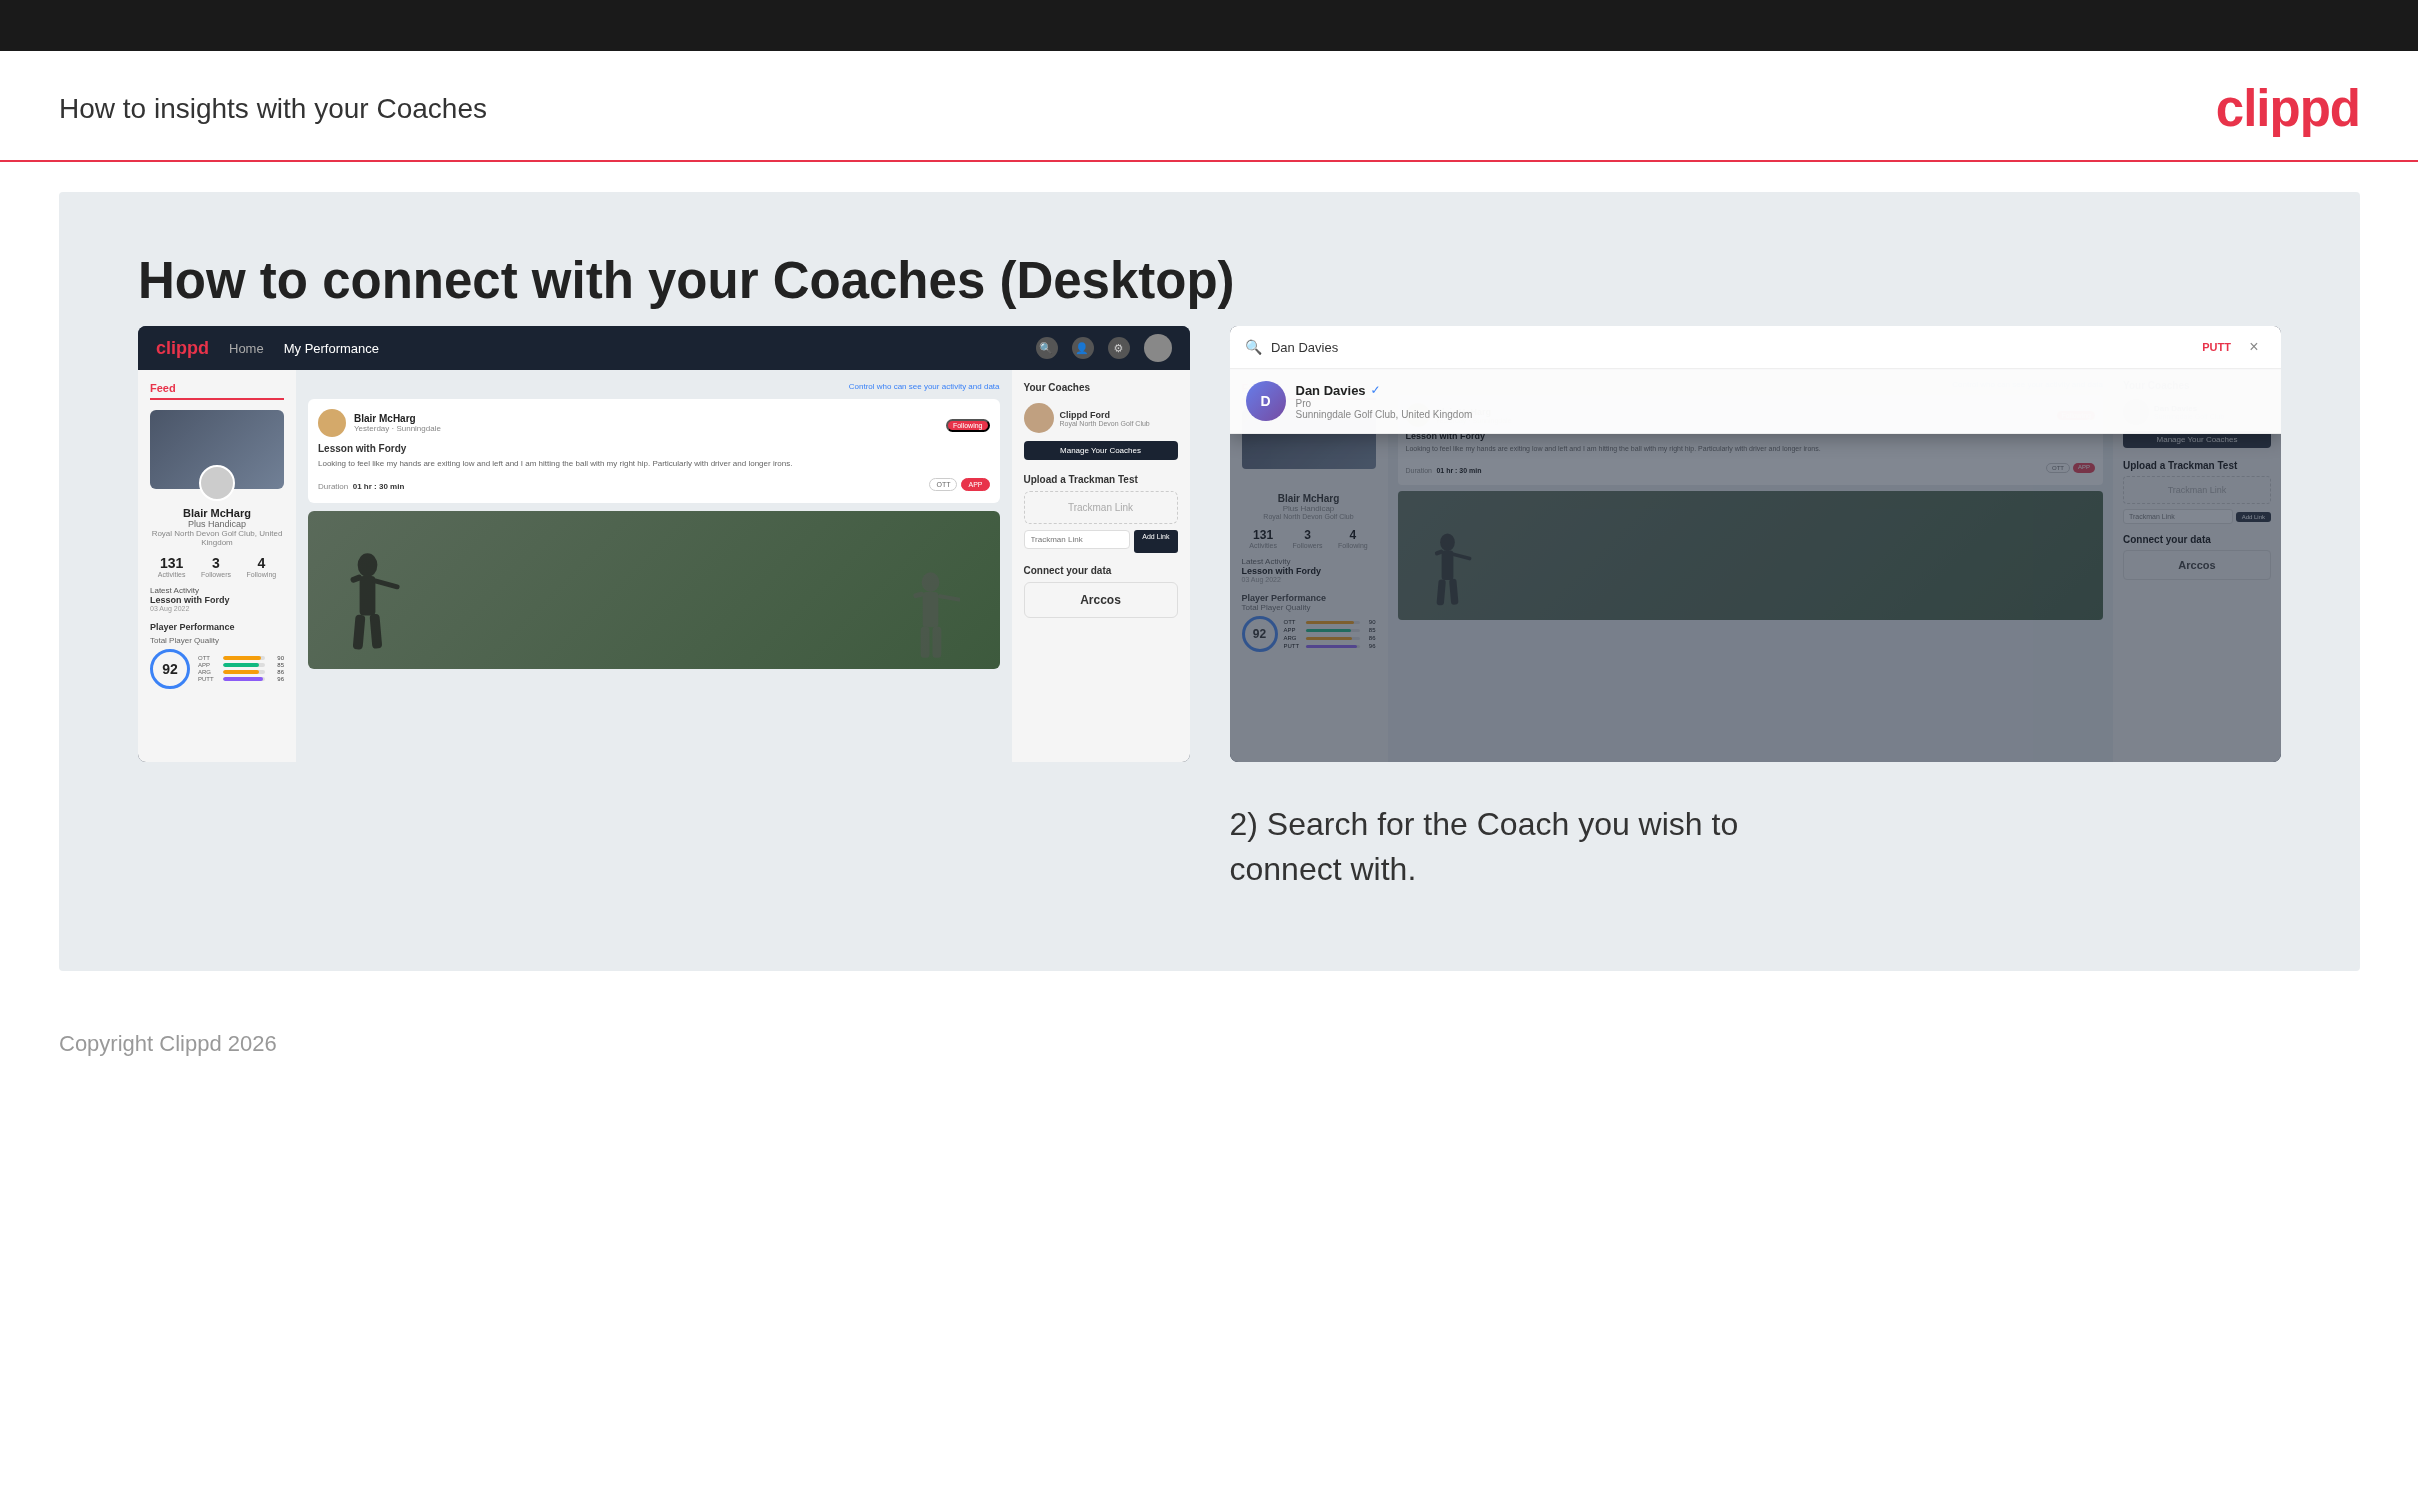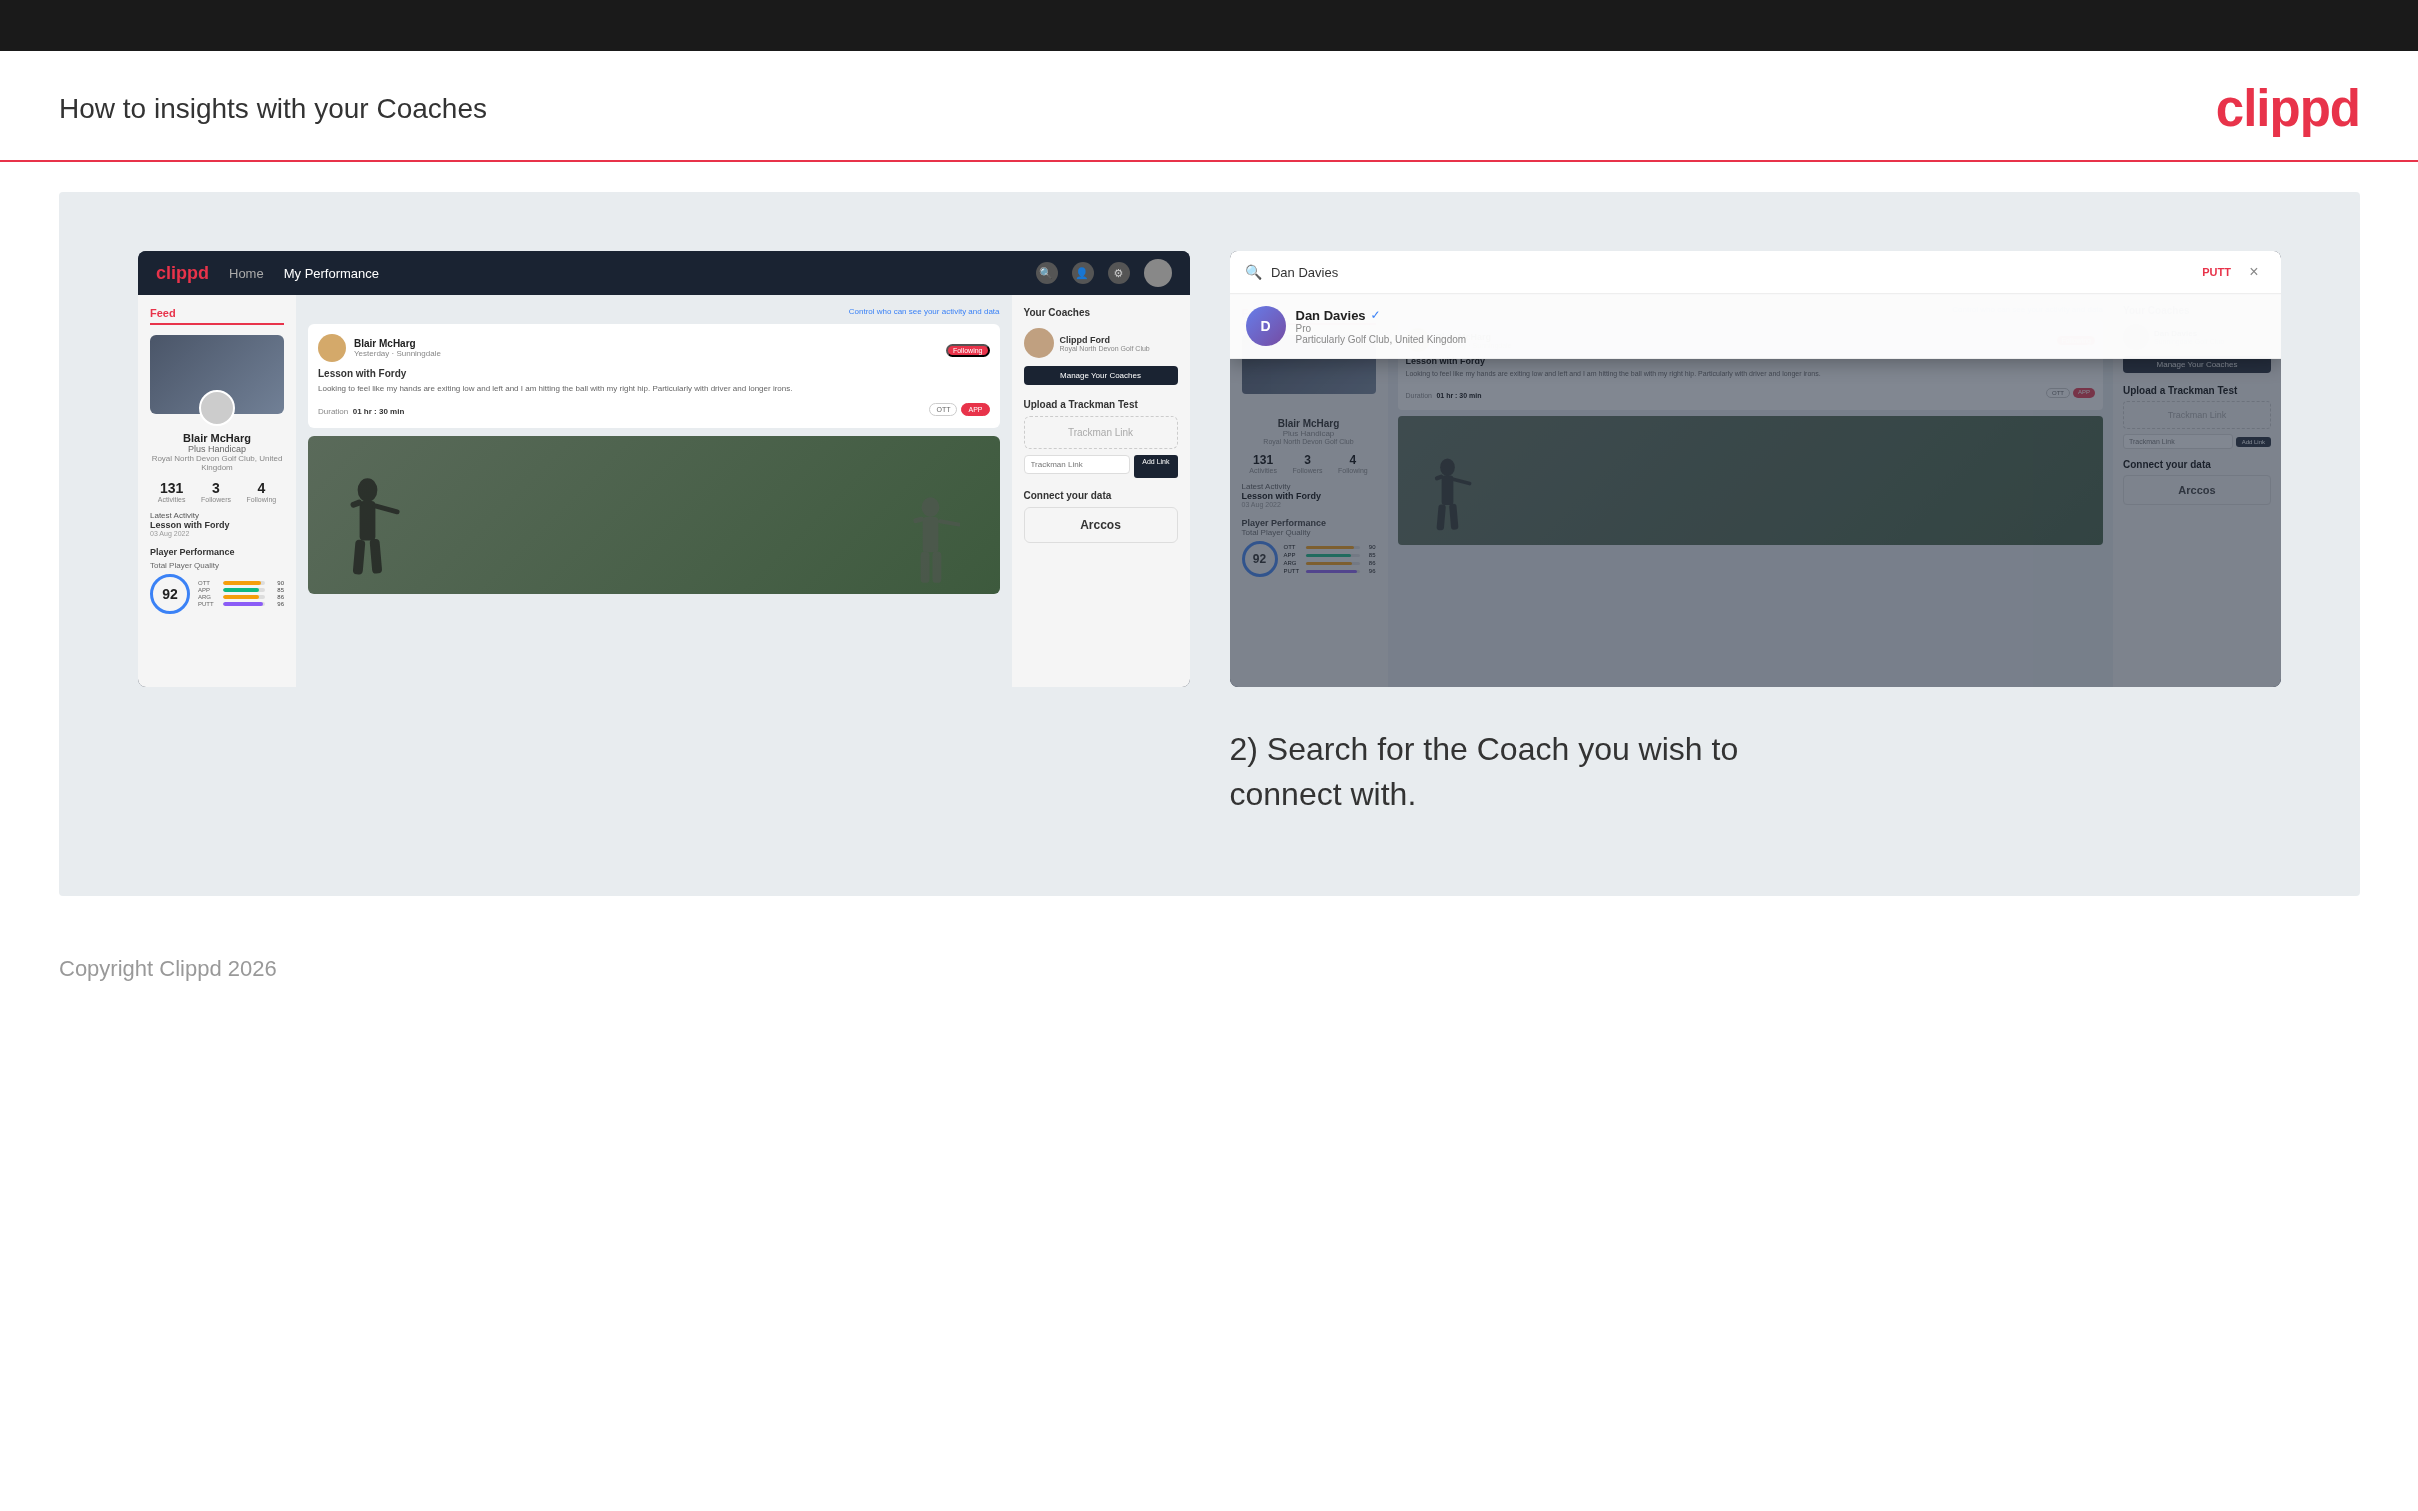--- a/index.html
+++ b/index.html
@@ -589,20 +589,21 @@
 <body>
 
 <div class="top-bar"></div>
 
 <div class="header">
   <span class="header-title">How to insights with your Coaches</span>
   <span class="clippd-logo">clippd</span>
 </div>
 
 <div class="main-content">
+  <div class="main-title">How to connect with your Coaches (Desktop)</div>
 
   <div class="screenshots-row">
 
     <div class="screenshot-container">
       <div class="mockup">
 
         <div class="app-nav">
           <span class="app-nav-logo">clippd</span>
           <span class="app-nav-item">Home</span>
           <span class="app-nav-item active">My Performance</span>
@@ -889,21 +890,21 @@
           <div class="search-result">
             <div class="result-avatar">
               <span>D</span>
             </div>
             <div>
               <div style="display:flex;align-items:center;gap:5px">
                 <span class="result-name">Dan Davies</span>
                 <span class="verified-icon">✓</span>
               </div>
               <div class="result-role">Pro</div>
-              <div class="result-club">Particularly Golf Club, United Kingdom</div>
+              <div class="result-club">Sunningdale Golf Club, United Kingdom</div>
             </div>
           </div>
         </div>
 
       </div>
 
       <div class="caption">
         2) Search for the Coach you wish to<br>connect with.
       </div>
     </div>

